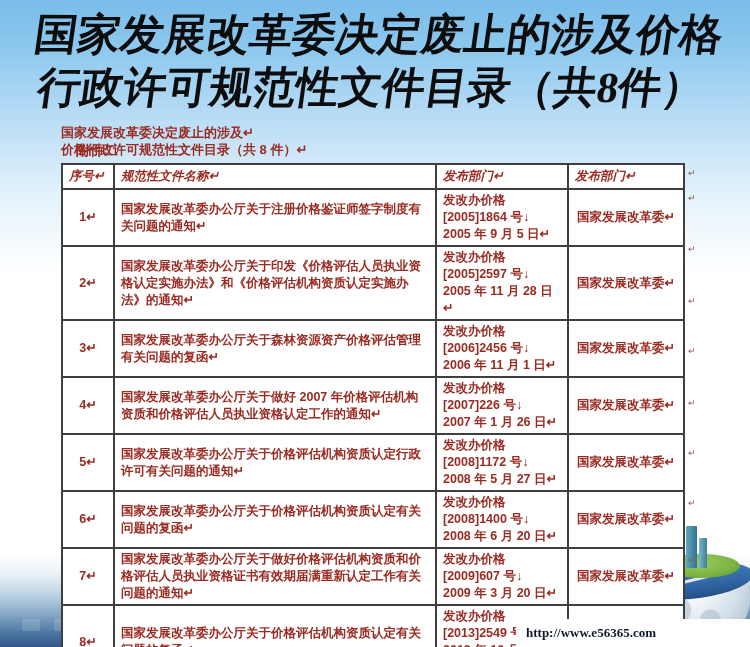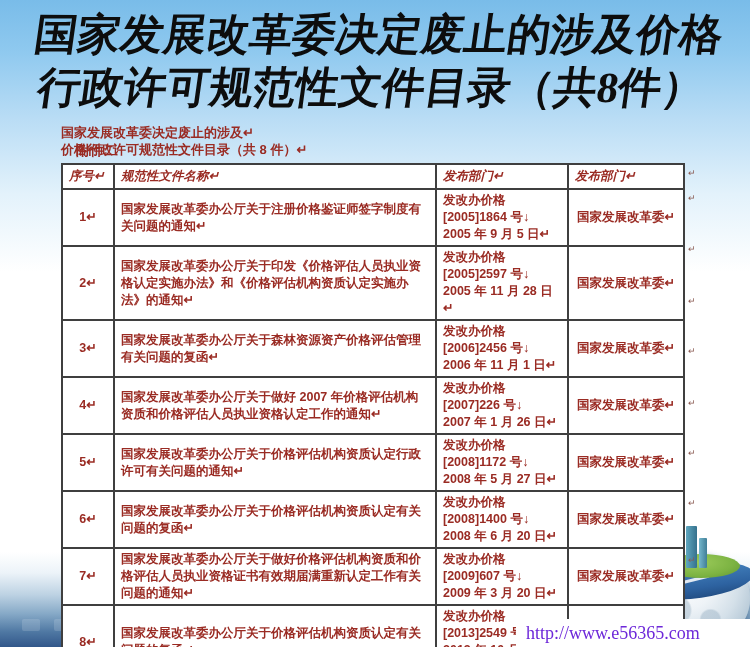--- a/index.html
+++ b/index.html
@@ -92,21 +92,21 @@
   .row-marks span:nth-child(5){height:52px;}
   .row-marks span:nth-child(6){height:50px;}
   .row-marks span:nth-child(7){height:50px;}
   .row-marks span:nth-child(8){height:57px;}
   .row-marks span:nth-child(9){height:52px;}
   
   .url-box{
     position:absolute;left:516px;top:619px;width:234px;height:28px;z-index:7;
     background:#ffffff;display:flex;align-items:center;padding-left:10px;box-sizing:border-box;
   }
-  .url-box span{font-family:"Liberation Serif",serif;font-size:18px;color:#6d28d9;}
+  .url-box span{font-family:"Liberation Serif",serif;font-size:13px;color:#0f172a;font-weight:bold;}
 </style>
 </head>
 <body>
 
 <div class="main-title">
   <div>国家发展改革委决定废止的涉及价格</div>
   <div>行政许可规范性文件目录（共8件）</div>
 </div>
 
 <div class="ocean"></div>

